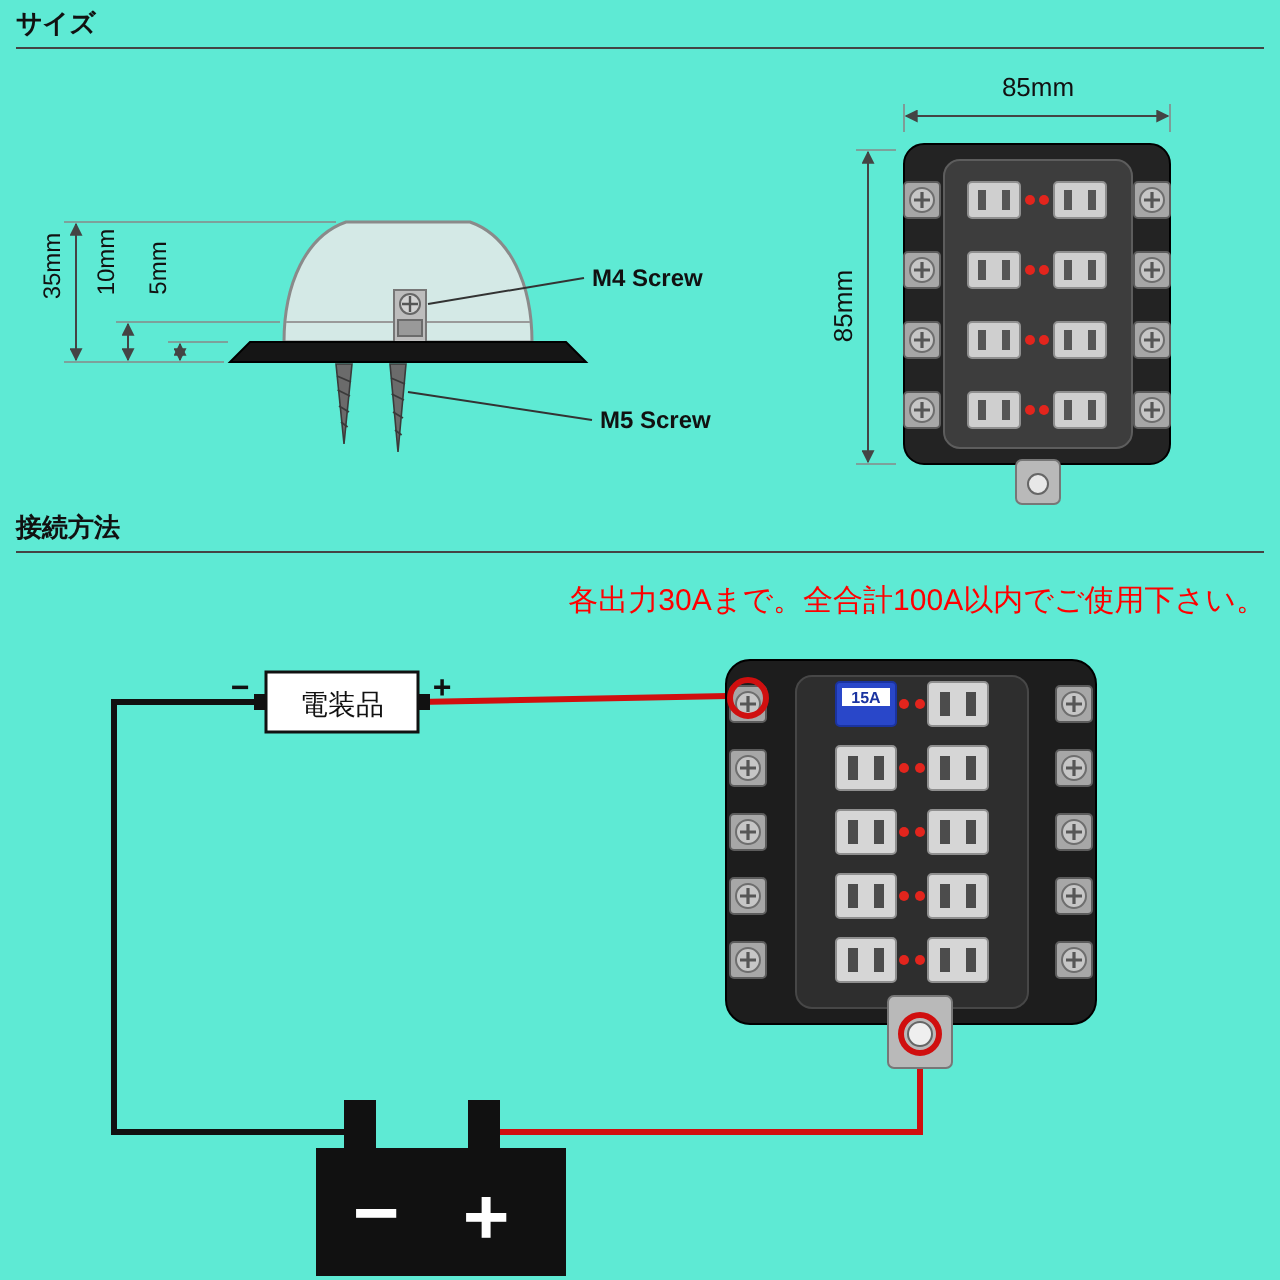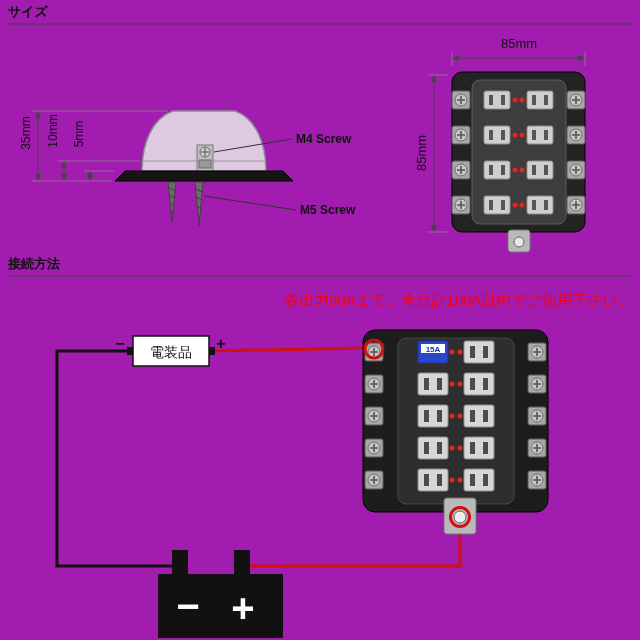--- a/index.html
+++ b/index.html
@@ -1,16 +1,16 @@
 <!DOCTYPE html>
 <html><head>
 <meta charset="utf-8">
 <style>
   html,body{margin:0;padding:0;background:#fff;}
-  .canvas{position:relative;width:640px;height:640px;background:#a21caf;overflow:hidden;
+  .canvas{position:relative;width:640px;height:640px;background:#5eead4;overflow:hidden;
           font-family:"Liberation Sans", sans-serif;text-align:right;}
   svg{display:block;}
   text{font-family:"Liberation Sans", sans-serif;}
 </style>
 </head>
 <body>
 
 <div class="canvas">
 <svg width="640" height="640" viewBox="0 0 640 640">
   <defs>

